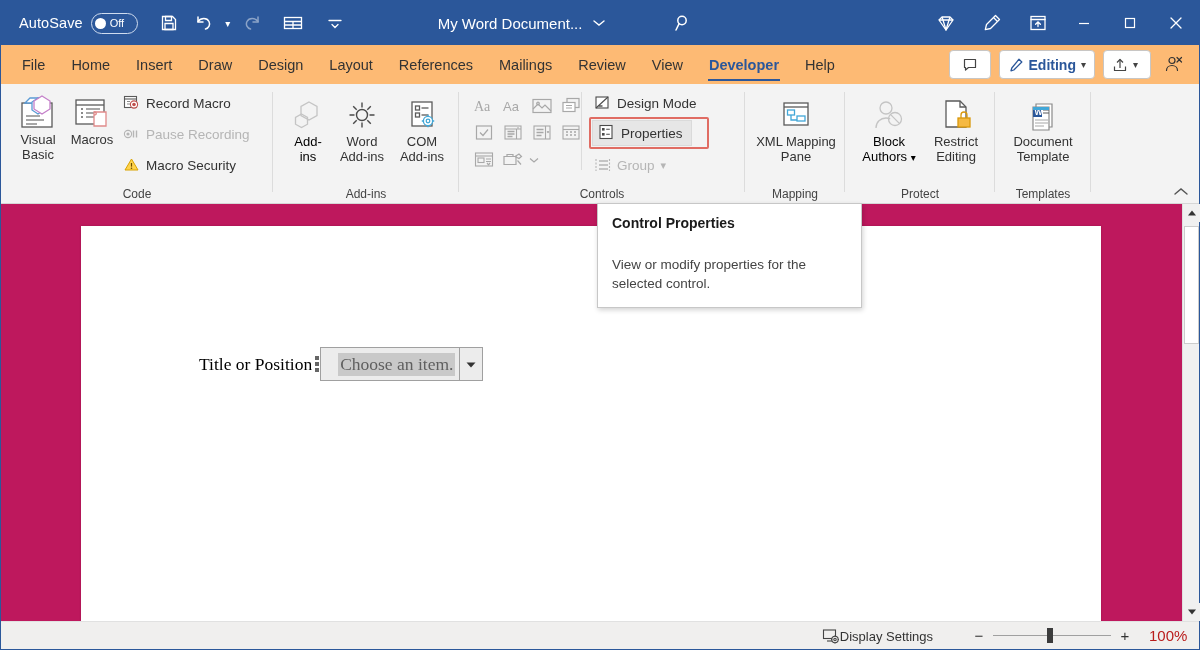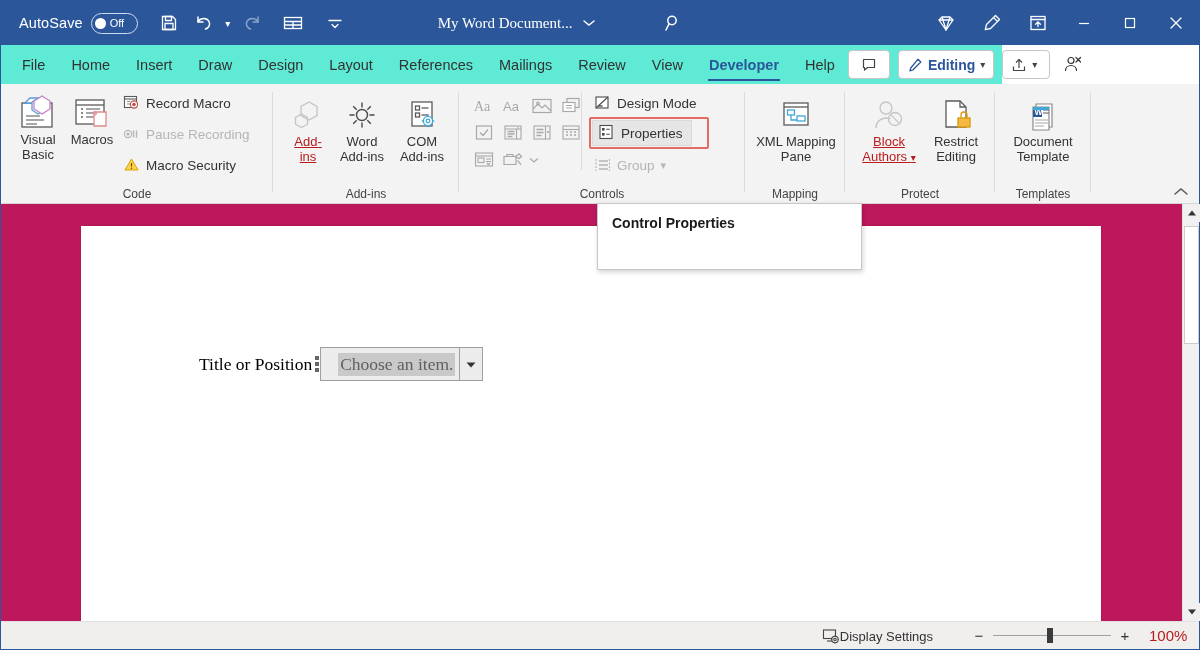--- a/index.html
+++ b/index.html
@@ -32,30 +32,30 @@
   }
   .toggle .knob { width: 11px; height: 11px; border-radius: 50%; background: #fff; flex: none; }
   .toggle .off { font-size: 11px; color: #fff; }
   .tb-ico {
     width: 34px; height: 34px; display:flex; align-items:center; justify-content:center;
     color: #fff;
   }
   .tb-ico.dim { opacity: .45; }
   .tb-caret { font-size: 10px; color:#fff; width:16px; display:flex; align-items:center; justify-content:center;}
   .doctitle {
-    margin-left: 86px; font-size: 15px; color: #fff; display:flex; align-items:center; gap:10px;font-family:Liberation Serif, serif;
+    margin-left: 86px; font-size: 15px; color: #fff; display:flex; align-items:center; gap:10px;
   }
   .tb-right { margin-left: auto; display:flex; align-items:center; height:44px; }
   .winbtn { width: 46px; height: 44px; display:flex; align-items:center; justify-content:center; }
   .search-ico { margin-left: 60px; }
 
   
   .tabstrip {
-    position: absolute; left: 0; top: 44px; width: 1001px; height: 39px;
-    background: #5eead4;
+    position: absolute; left: 0; top: 44px; width: 1198px; height: 39px;
+    background: #fdba74;
     display: flex; align-items: center;
   }
   .tab {
     font-size: 14.5px; color: #333; padding: 0 13px; height: 39px;
     display:flex; align-items:center; position: relative; white-space: nowrap;
   }
   .tab:first-child { margin-left: 8px; }
   .tab.active { color: #2b579a; font-weight: bold; }
   .tab.active::after {
     content:""; position:absolute; left: 12px; right: 12px; bottom: 3px;
@@ -81,21 +81,21 @@
     font-size: 12px; color: #444;
   }
   .rsep { position:absolute; top: 8px; width: 1px; height: 100px; background: #dcdcdc; }
 
   .bigbtn {
     position:absolute; width: 58px; display:flex; flex-direction:column; align-items:center;
     padding-top: 5px;
   }
   .bigbtn .glyph { height: 40px; display:flex; align-items:flex-end; justify-content:center; }
   .bigbtn .t { font-size: 13px; color:#333; line-height: 15px; text-align:center; }
-  .bigbtn.disabled .t { color: #b91c1c; text-decoration: underline; }
+  .bigbtn.disabled .t { color: #000000; }
 
   .smallrow {
     position:absolute; display:flex; align-items:center; gap: 6px; height: 22px;
     font-size: 13.5px; color:#333;
   }
   .smallrow.disabled { color:#b5b5b5; }
   .smallrow .sg { width:17px; height:17px; display:flex; align-items:center; justify-content:center; flex:none; }
 
   .ctrlgrid { position:absolute; left: 0; top: 8px; display:grid; grid-template-columns: repeat(4, 29px); grid-auto-rows: 27px; }
   .ctrlcell { display:flex; align-items:center; justify-content:center; }
@@ -684,20 +684,21 @@
           <svg width="12" height="9" viewBox="0 0 12 9">
               <path d="M1.5 2.5h9L6 7.5z" fill="#333"></path>
             </svg>
         </span>
       </div>
     </div>
   </div>
 
   <div class="tooltip">
     <div class="tt-title">Control Properties</div>
+    <div class="tt-body">View or modify properties for the selected control.</div>
   </div>
 
   <div class="vscroll">
     <span class="sb-arrow up">
       <svg width="10" height="8" viewBox="0 0 10 8">
           <path d="M5 1.5L9 6.5H1z" fill="#333"></path>
         </svg>
     </span>
     <span class="sb-thumb"></span>
     <span class="sb-arrow down">

